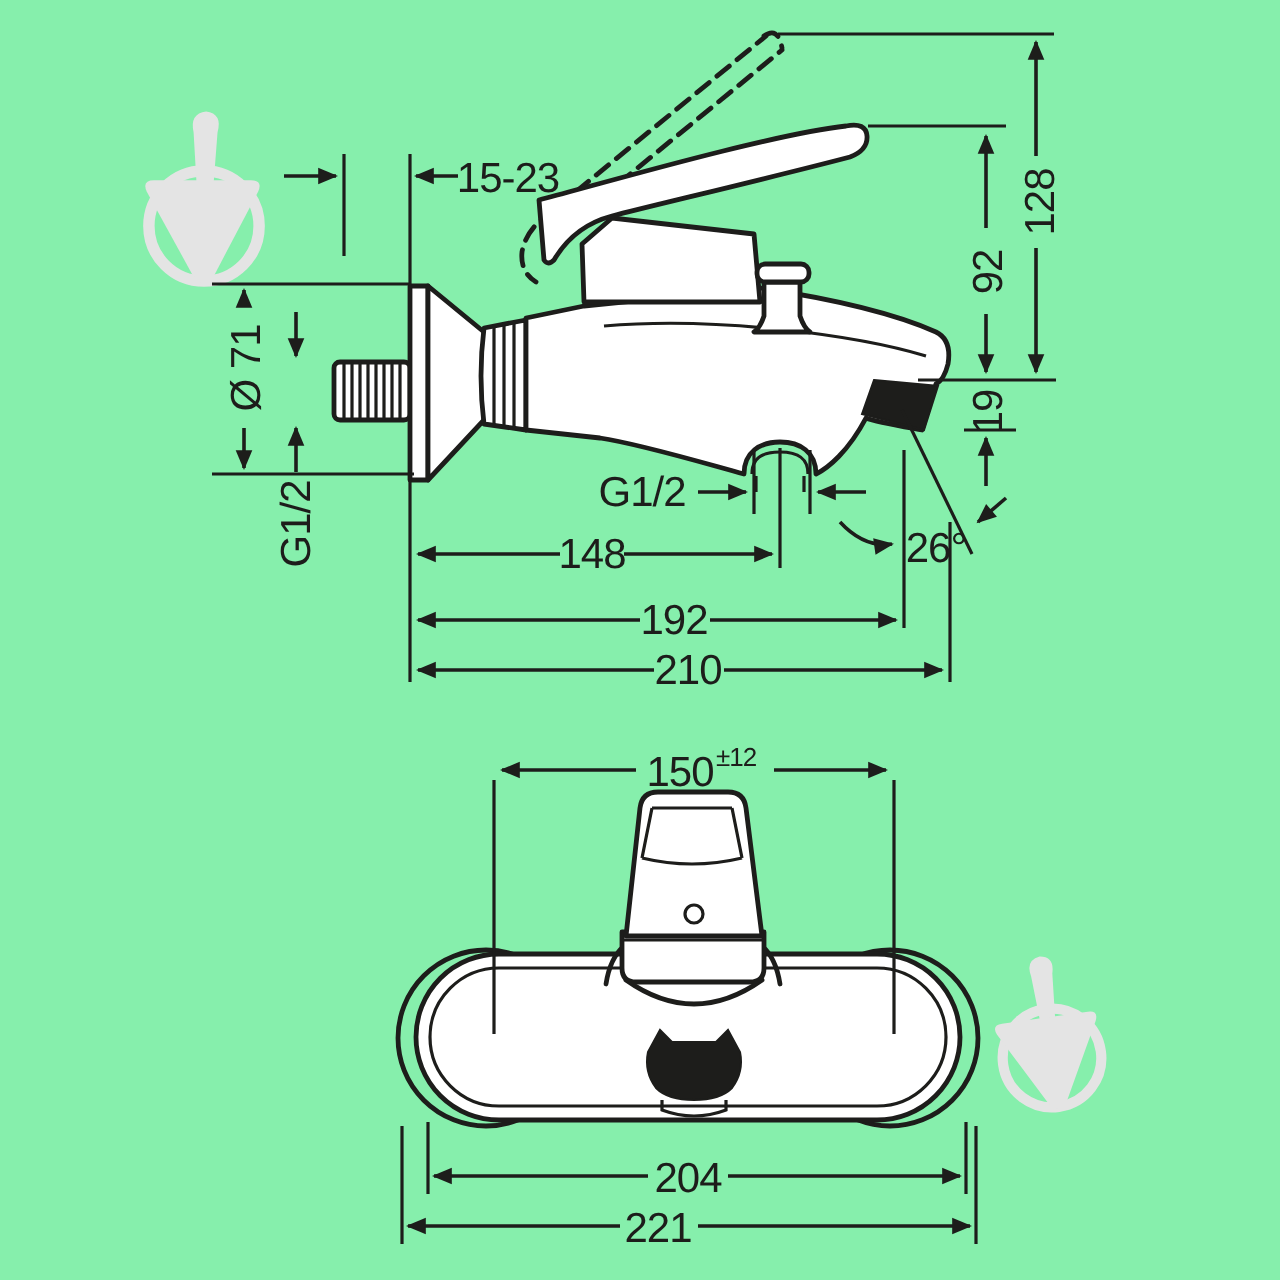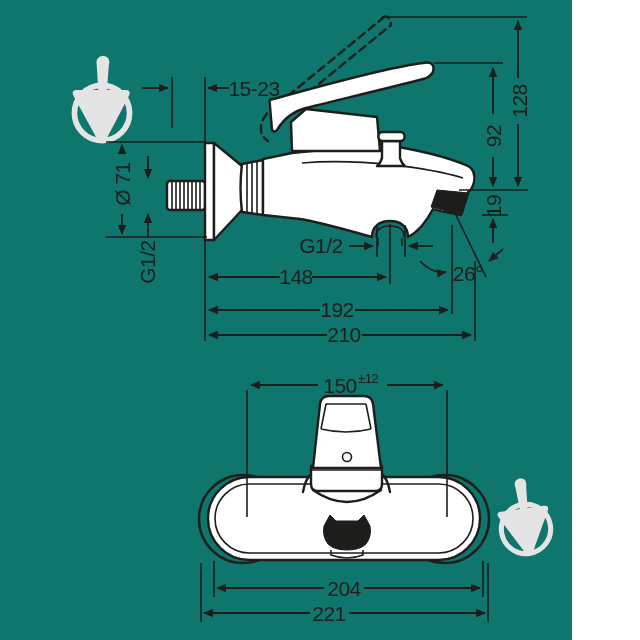--- a/index.html
+++ b/index.html
@@ -1,16 +1,16 @@
 <!DOCTYPE html>
 <html><head>
 <meta charset="utf-8">
 <style>
   html,body{margin:0;padding:0;background:#ffffff;}
-  #canvas{position:relative;width:572px;height:640px;background:#0f766e;overflow:hidden;}
+  #canvas{position:relative;width:640px;height:640px;background:#86efac;overflow:hidden;}
   svg{position:absolute;left:0;top:0;}
   .dim-text{font-family:"Liberation Sans",sans-serif;font-size:21px;letter-spacing:-0.5px;fill:#1d1d1b;}
   .dim-text-sup{font-family:"Liberation Sans",sans-serif;font-size:13px;letter-spacing:-0.5px;fill:#1d1d1b;}
   .dim{stroke:#1d1d1b;stroke-width:1.8;fill:none;}
   .ext{stroke:#1d1d1b;stroke-width:1.6;fill:none;}
   .draw{stroke:#1d1d1b;stroke-width:2.4;fill:none;stroke-linejoin:round;stroke-linecap:round;}
   .draw-f{stroke:#1d1d1b;stroke-width:2.4;fill:#ffffff;stroke-linejoin:round;}
   .draw-thin{stroke:#1d1d1b;stroke-width:1.6;fill:none;}
   .dashed{stroke:#1d1d1b;stroke-width:2.4;fill:none;stroke-dasharray:8 5;stroke-linecap:round;}
   .dark{fill:#1d1d1b;stroke:#1d1d1b;stroke-width:1;}

